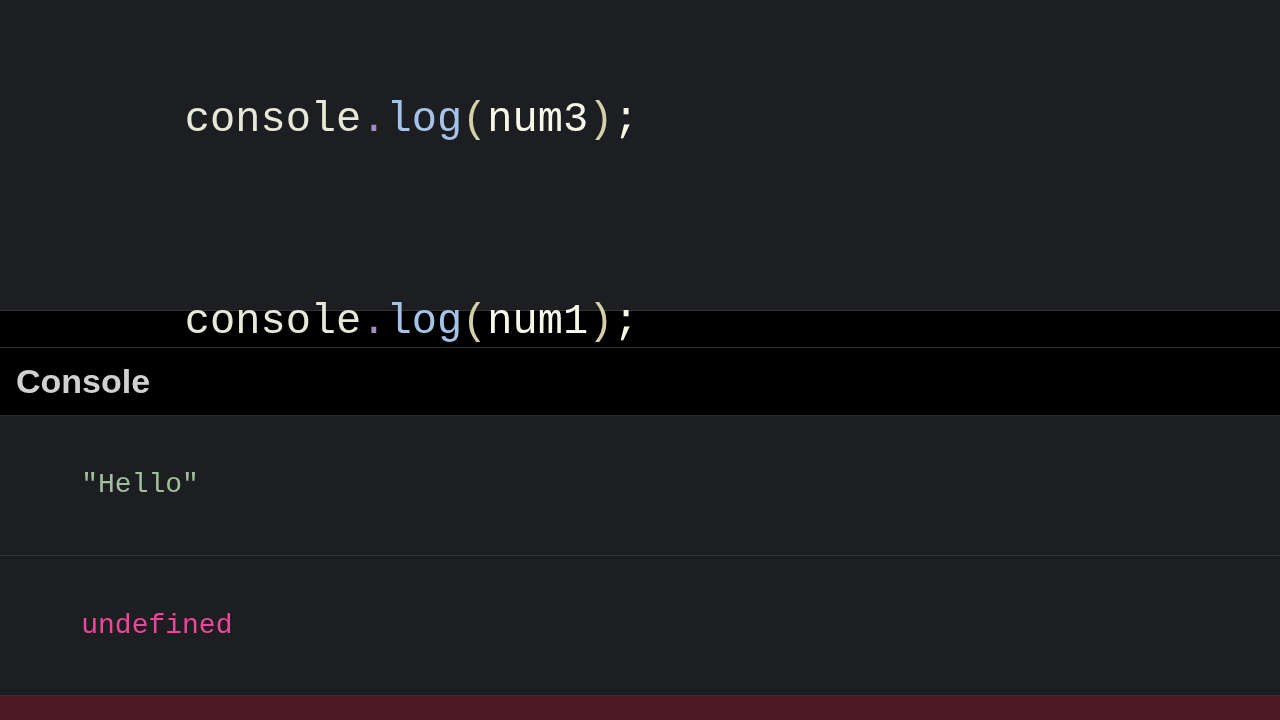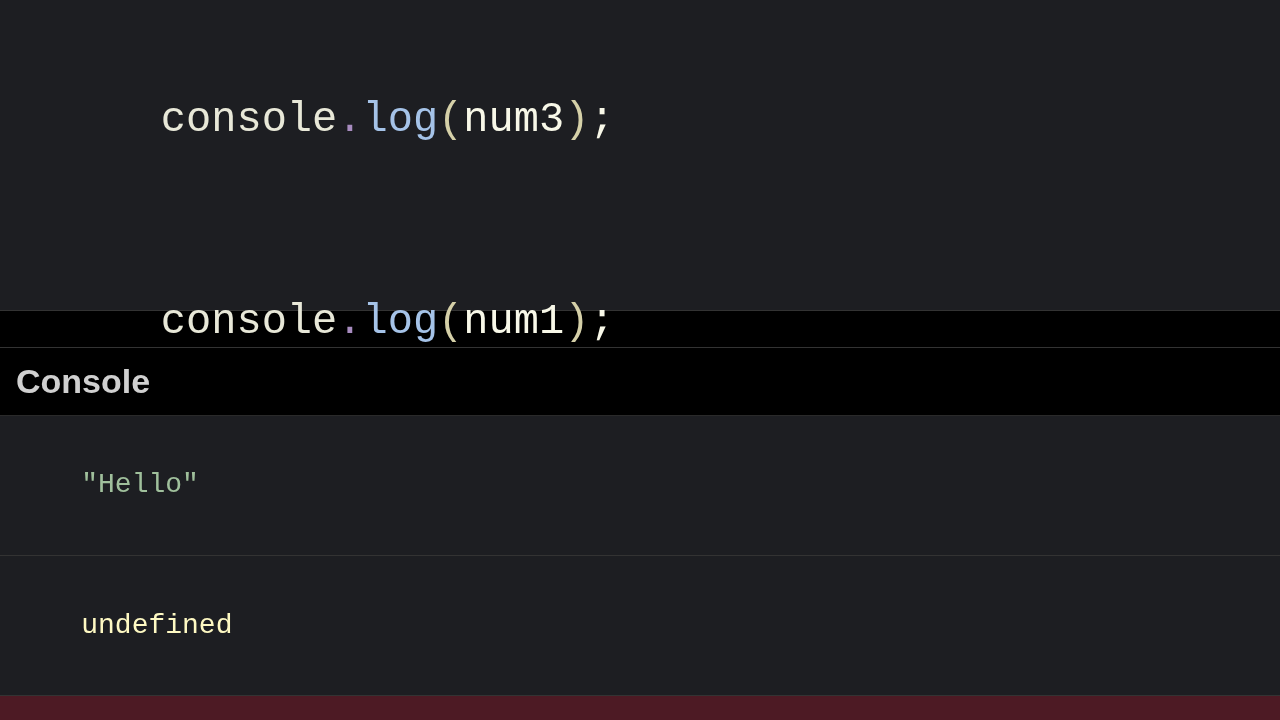--- a/index.html
+++ b/index.html
@@ -8,21 +8,21 @@
       box-sizing: border-box;
     }
     body {
       width: 1280px;
       height: 720px;
       background: #1d1e22;
       font-family: 'Consolas', 'Monaco', 'Courier New', monospace;
       overflow: hidden;
     }
     .editor-pane {
-      padding: 20px 60px;
+      padding: 20px 84px;
       height: 310px;
       font-size: 42px;
       line-height: 1.6;
     }
     .code-line {
       white-space: pre;
     }
     .tok-identifier {
       color: #e8e8d8;
     }
@@ -63,21 +63,21 @@
       padding: 15px 14px;
       font-size: 28px;
       border-bottom: 1px solid #333;
       line-height: 1.3;
       white-space: pre-wrap;
     }
     .console-string {
       color: #a0c09c;
     }
     .console-undefined {
-      color: #fef9c3;
+      color: #ec4899;
     }
     .console-error {
       background: #4d1a24;
       color: #f5e6e6;
     }
   </style>
 </head>
 <body>
 
 <div class="editor-pane">

